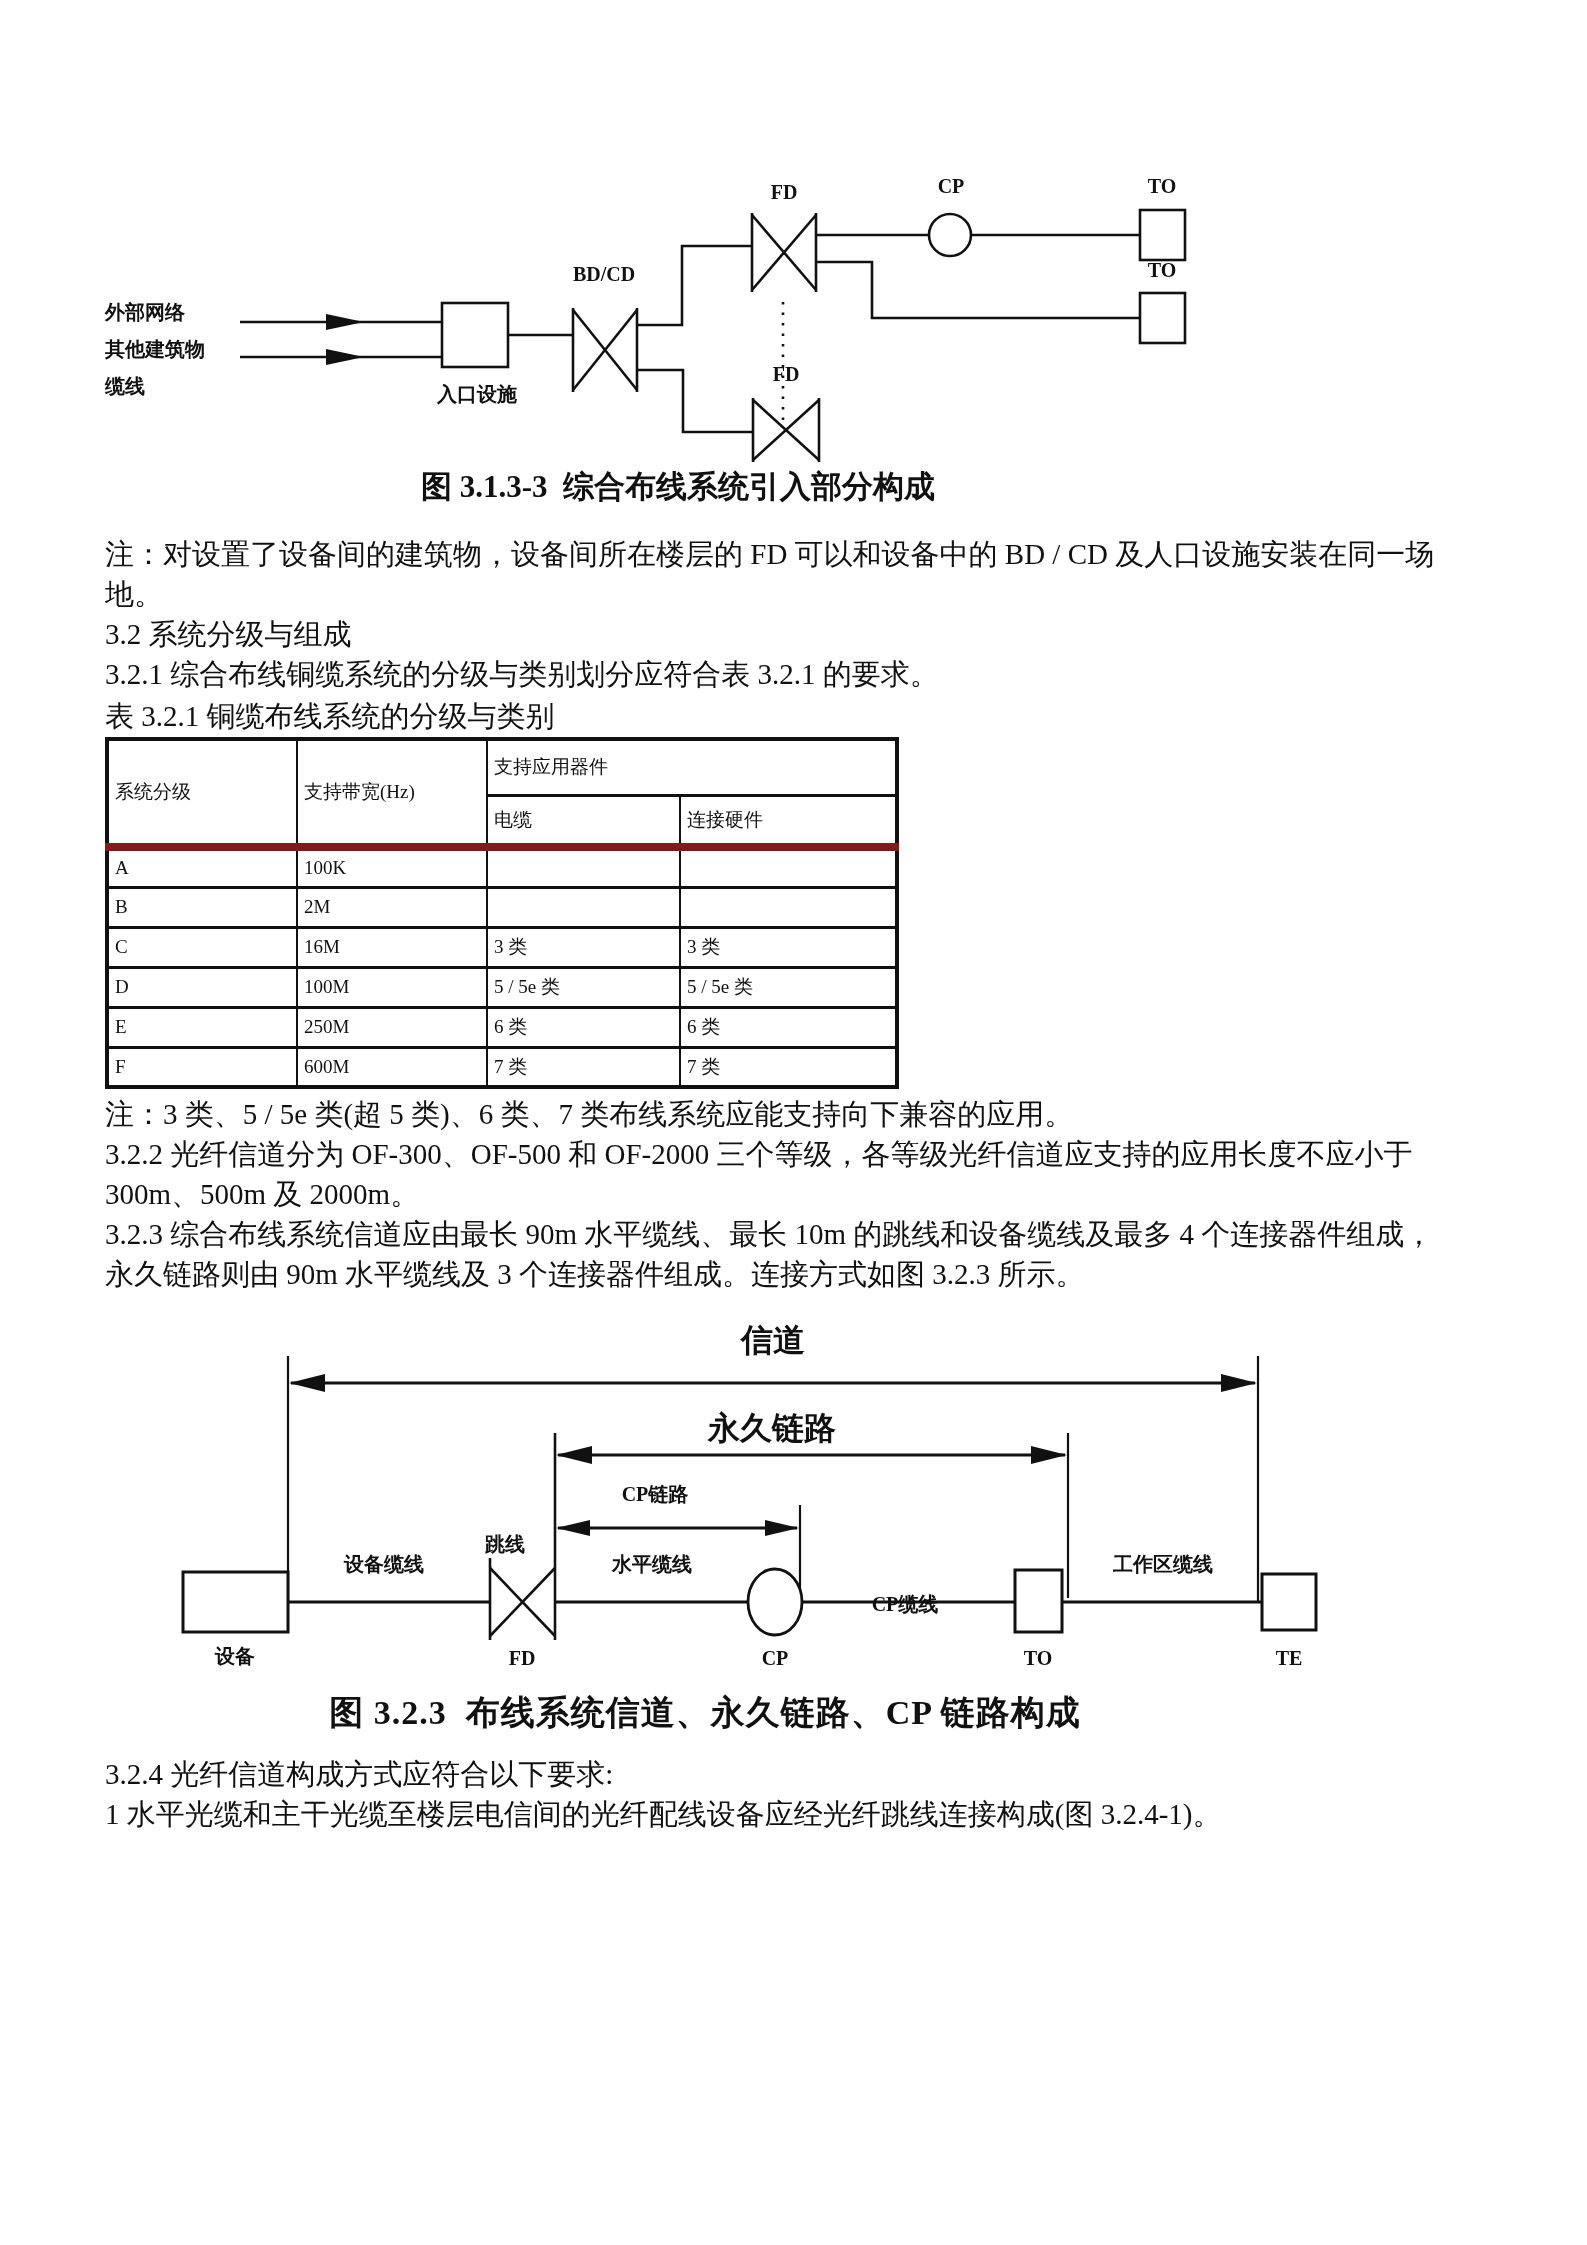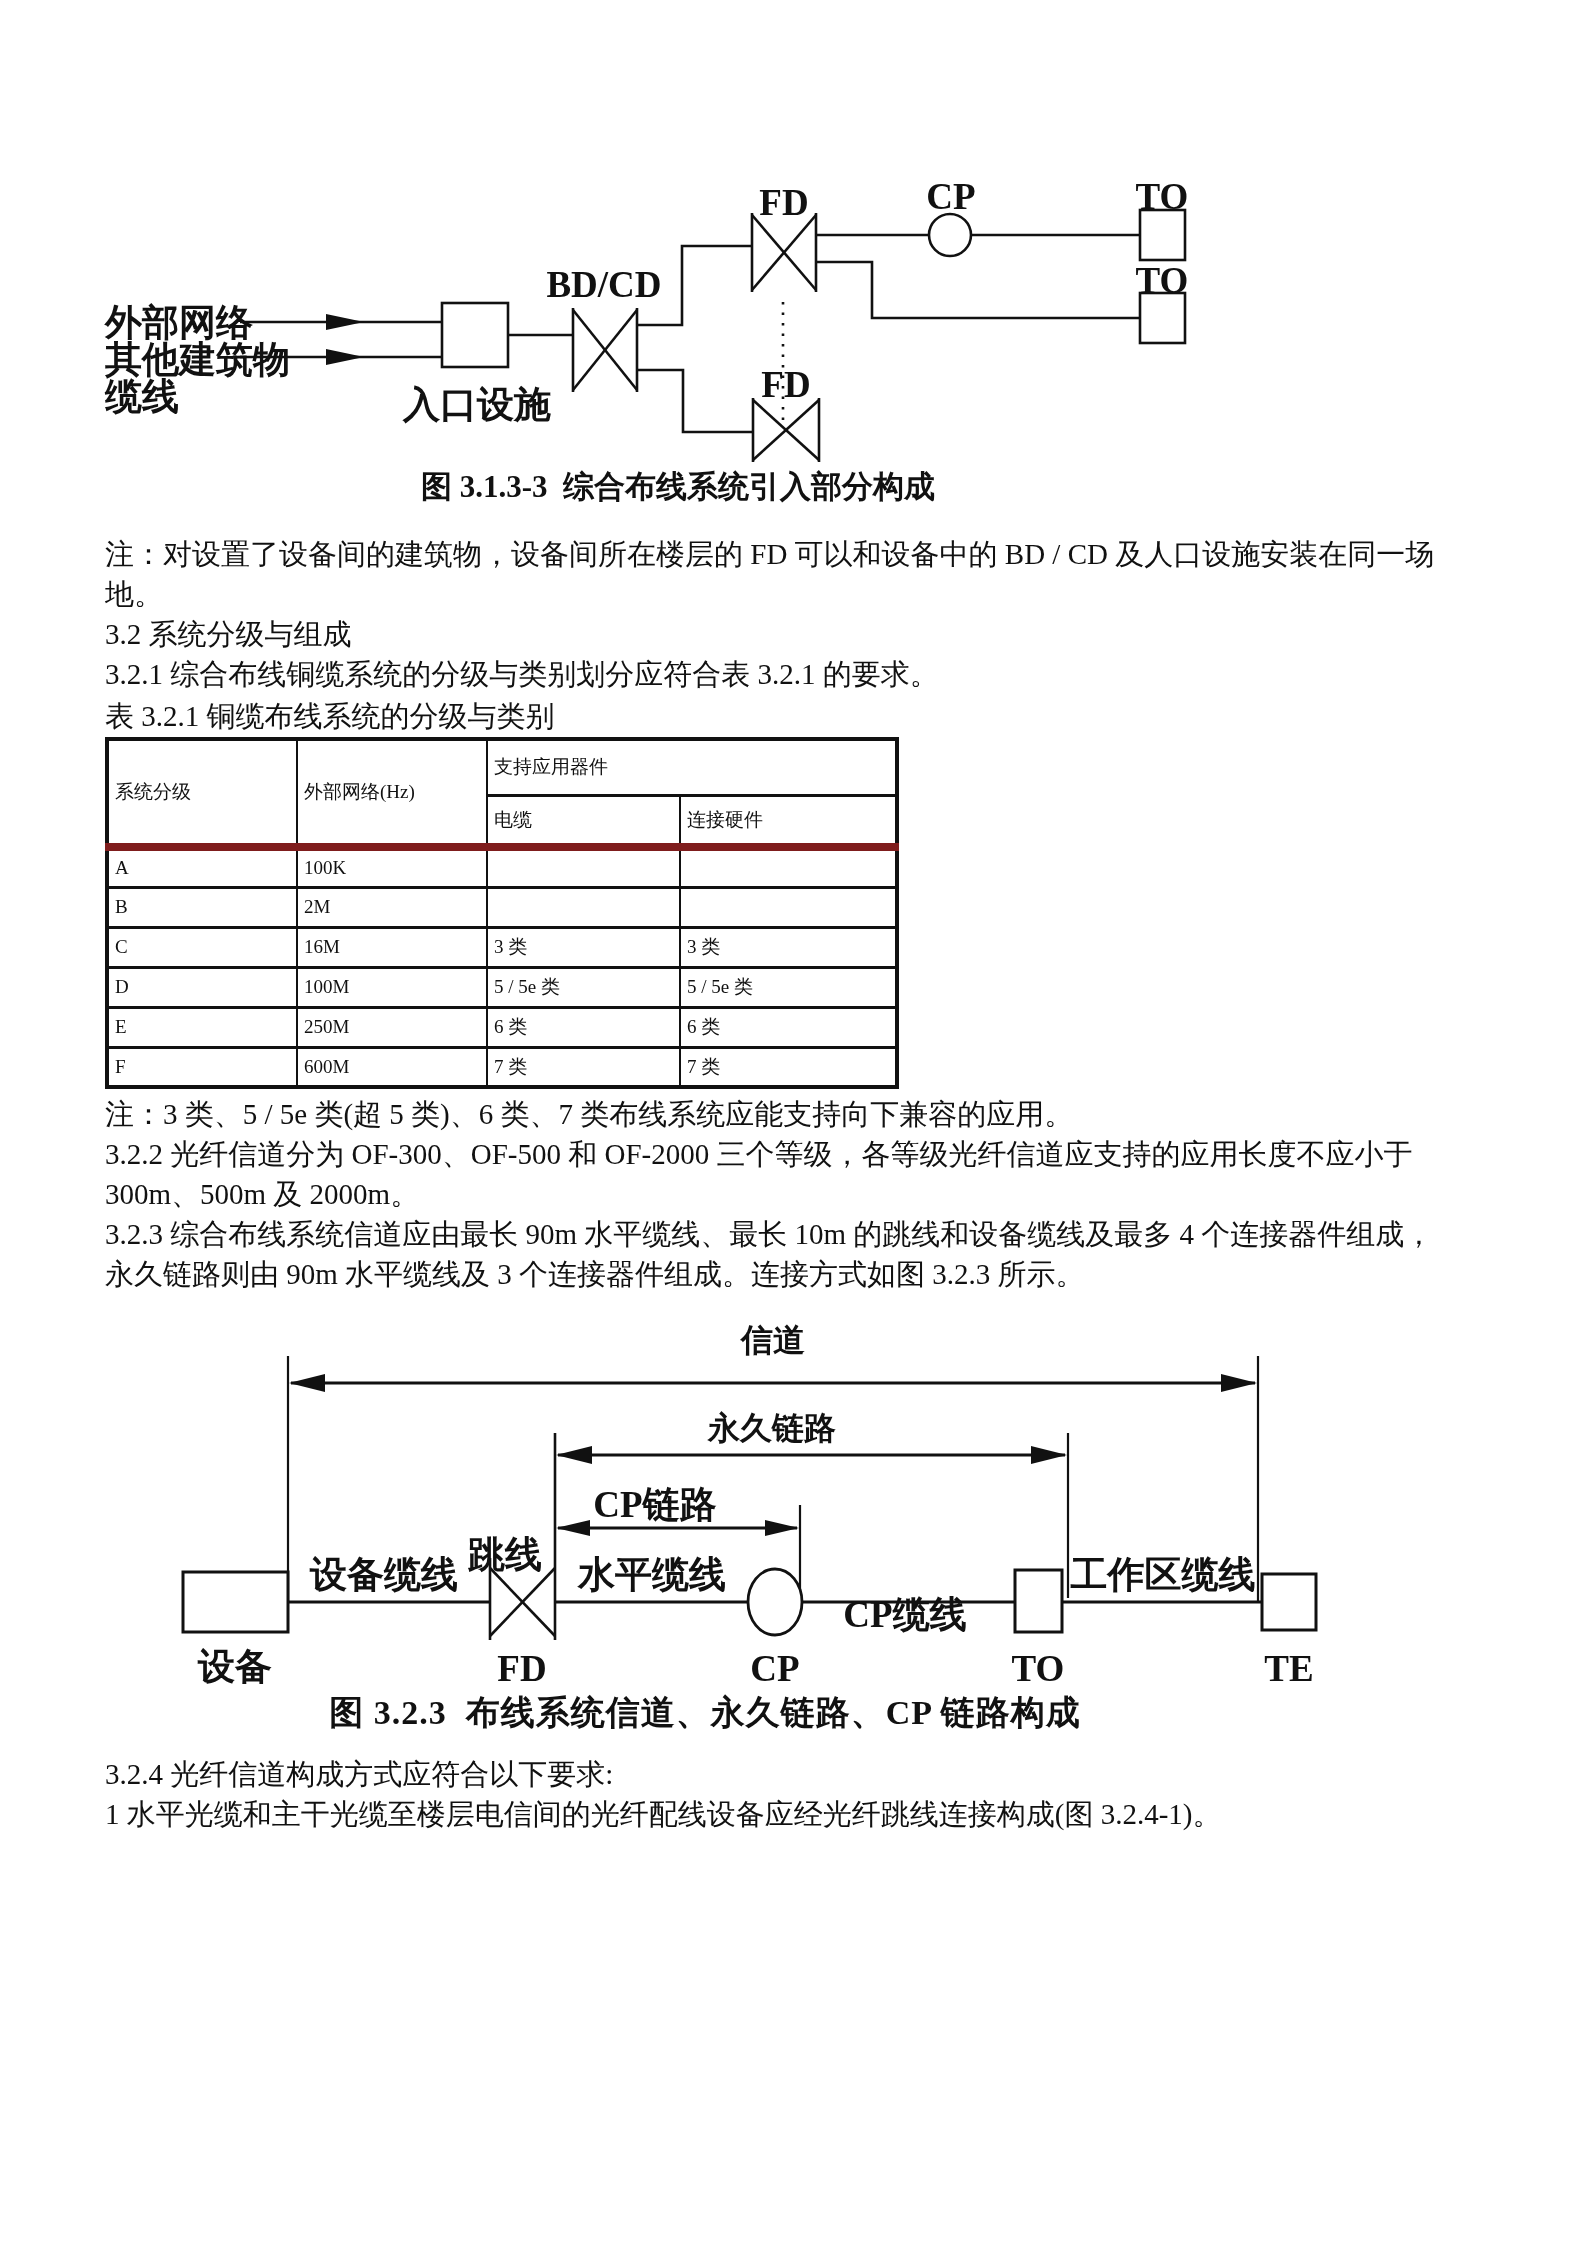--- a/index.html
+++ b/index.html
@@ -3,21 +3,21 @@
 <meta charset="utf-8">
 <style>
   html,body{margin:0;padding:0;background:#e8e8e8;}
   .page{
     position:relative;width:1587px;height:2245px;background:#ffffff;
     margin:0 auto;overflow:hidden;
     font-family:"Liberation Serif","DejaVu Serif",serif;color:#111;
   }
   .linework{position:absolute;left:0;top:0;pointer-events:none;}
   .lbl{position:absolute;white-space:pre;font-size:29px;line-height:1.25;}
-  .diag{font-size:37px;font-weight:600;}
+  .diag{font-size:20px;font-weight:600;}
   .ctr{transform:translateX(-50%);}
   .cap{font-weight:bold;}
   .cap1{font-size:31px;}
   .cap2{font-size:34px;letter-spacing:1px;}
   table.grid{
     position:absolute;left:105px;top:737px;width:790px;
     border-collapse:collapse;table-layout:fixed;
     font-size:19px;font-family:"Liberation Serif","DejaVu Serif",serif;
   }
   table.grid, table.grid th, table.grid td{border:3px solid #111;}
@@ -143,21 +143,21 @@
   <table class="grid">
     <colgroup>
         <col style="width:190px">
         <col style="width:190px">
         <col style="width:193px">
         <col style="width:217px">
       </colgroup>
     <tbody>
         <tr style="height:56px;">
       <th rowspan="2">系统分级</th>
-      <th rowspan="2">外部网络(Hz)</th>
+      <th rowspan="2">支持带宽(Hz)</th>
       <th colspan="2">支持应用器件</th>
     </tr>
     <tr class="hdr2" style="height:52px;">
       <th>电缆</th>
       <th>连接硬件</th>
     </tr>
     <tr style="height:40px;">
       <td>A</td>
       <td>100K</td>
       <td></td>

